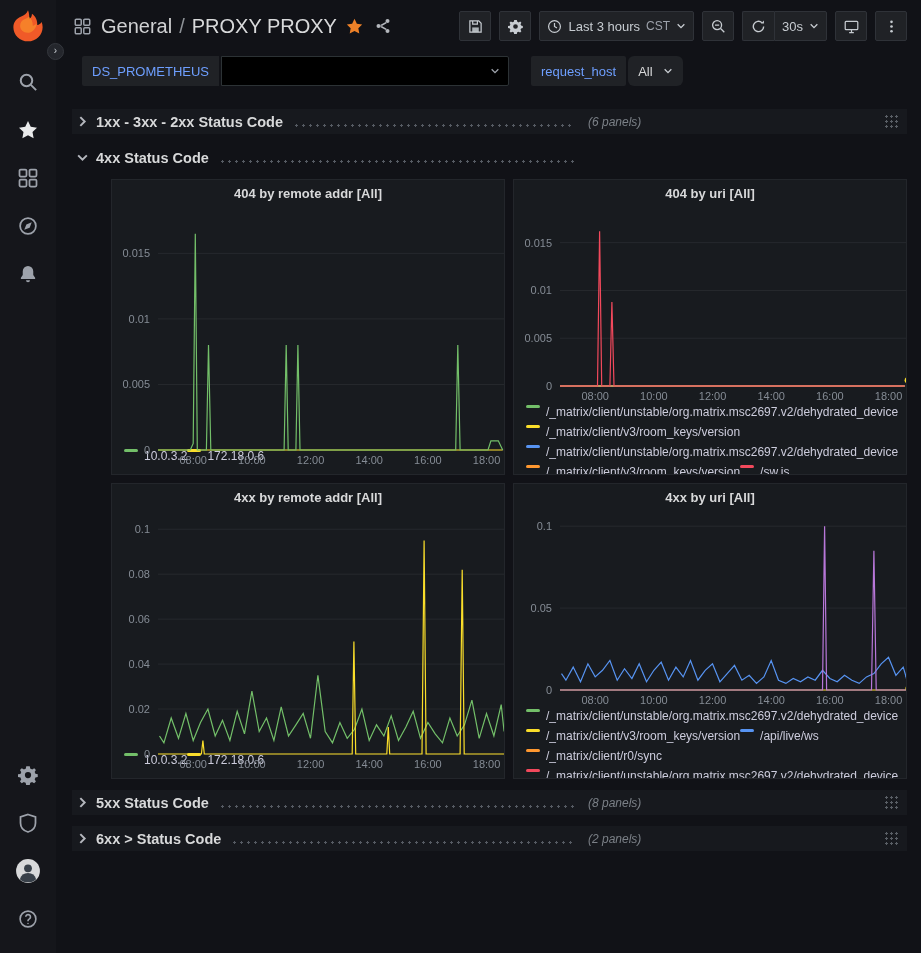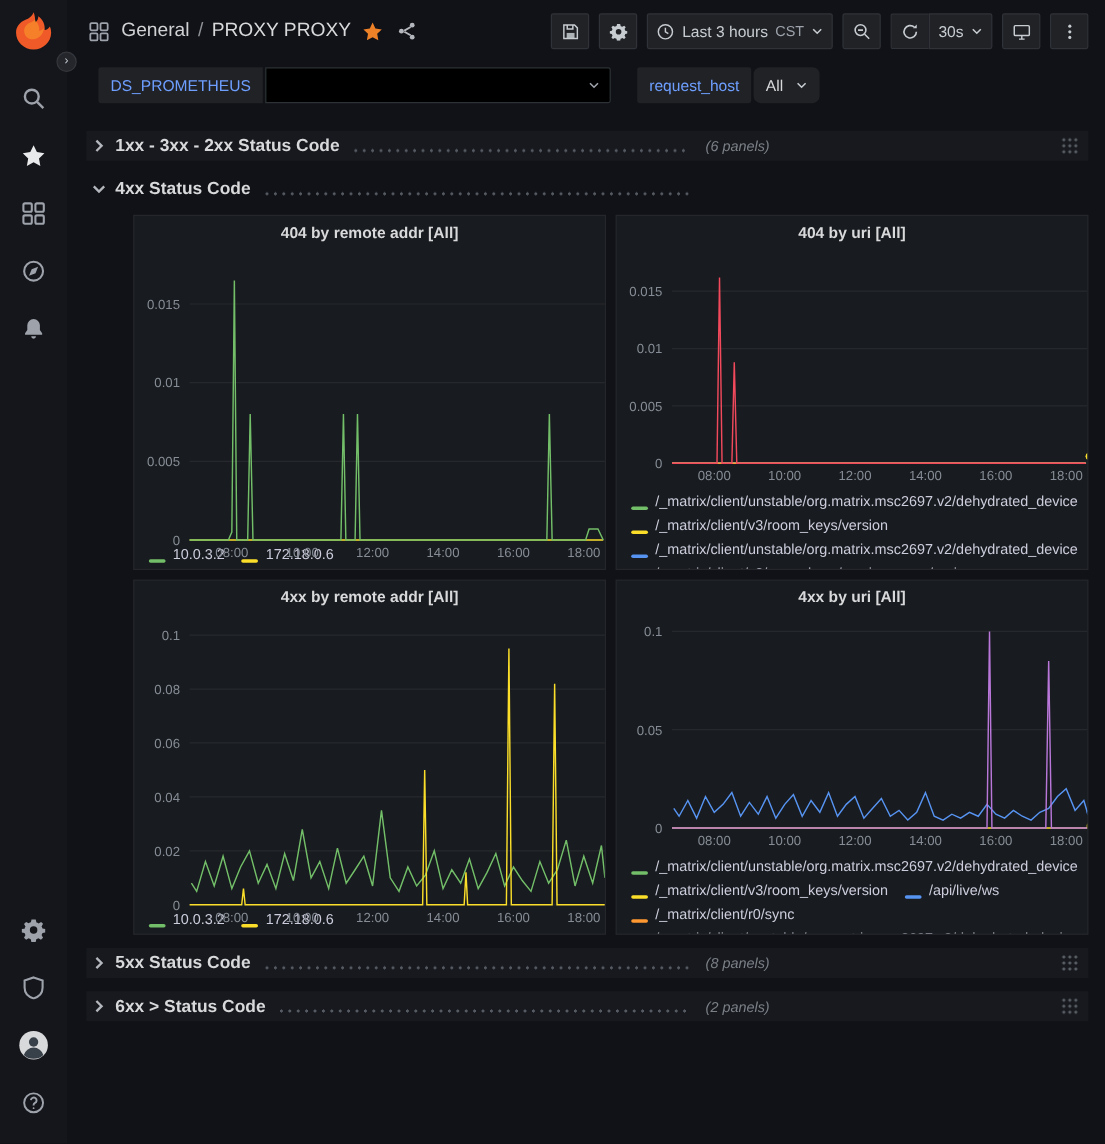--- a/index.html
+++ b/index.html
@@ -34,21 +34,21 @@
   }
 
   
   .main { flex: 1; display: flex; flex-direction: column; min-width: 0; }
 
   .topnav {
     height: 52px; display: flex; align-items: center;
     padding: 0 14px 0 18px; flex-shrink: 0;
   }
   .topnav .crumb-icon { color: #9da2ab; width: 17px; height: 17px; margin-right: 10px; }
-  .crumb { display: flex; align-items: flex-end; gap: 7px; font-size: 16px; }
+  .crumb { display: flex; align-items: flex-end; gap: 7px; font-size: 20px; }
   .crumb .folder { color: #d0d1d3; cursor: pointer; }
   .crumb .sep { color: #8e9297; }
   .crumb .dash-title { color: #d8d9da; font-weight: 500; }
   .star-icon { width: 17px; height: 17px; margin-left: 9px; }
   .share-icon { width: 16px; height: 16px; margin-left: 12px; color: #b4b7bd; }
   .topnav-right { margin-left: auto; display: flex; align-items: center; gap: 8px; }
   .nav-btn {
     background: #202226; border: 1px solid #2f3238; border-radius: 2px;
     height: 30px; min-width: 32px; display: flex; align-items: center; justify-content: center;
     color: #c7ccd1; padding: 0 7px; font-size: 13px; cursor: pointer; gap: 6px;
@@ -102,21 +102,21 @@
     background: #181b1f; border: 1px solid #23262b; height: 296px;
     display: flex; flex-direction: column; overflow: hidden;
   }
   .panel-title {
     height: 26px; flex-shrink: 0; display: flex; align-items: center; justify-content: center;
     font-size: 13px; font-weight: 600; color: #d8d9da; cursor: pointer;
   }
   .chart { flex: 1 1 auto; min-height: 0; position: relative; cursor: crosshair; }
   .panel.legend-clip .chart { flex: 0 0 196px; }
   .legend { display: flex; flex-wrap: wrap; padding: 3px 6px 5px 12px; align-content: flex-start; }
-  .legend-item { display: flex; align-items: flex-end; margin-right: 14px; height: 20px; white-space: nowrap; cursor: pointer; }
+  .legend-item { display: flex; align-items: flex-start; height: 20px; white-space: nowrap; cursor: pointer; }
   .swatch { width: 14px; height: 3px; border-radius: 2px; margin-right: 6px; flex-shrink: 0; }
   .legend-item .lbl { font-size: 12px; color: #ccccdc; }
   .tick { fill: #858c95; font-size: 11px; font-family: "Liberation Sans", sans-serif; }
 </style>
 </head>
 <body>
 
 <div class="app">
 
   <aside class="sidebar">

